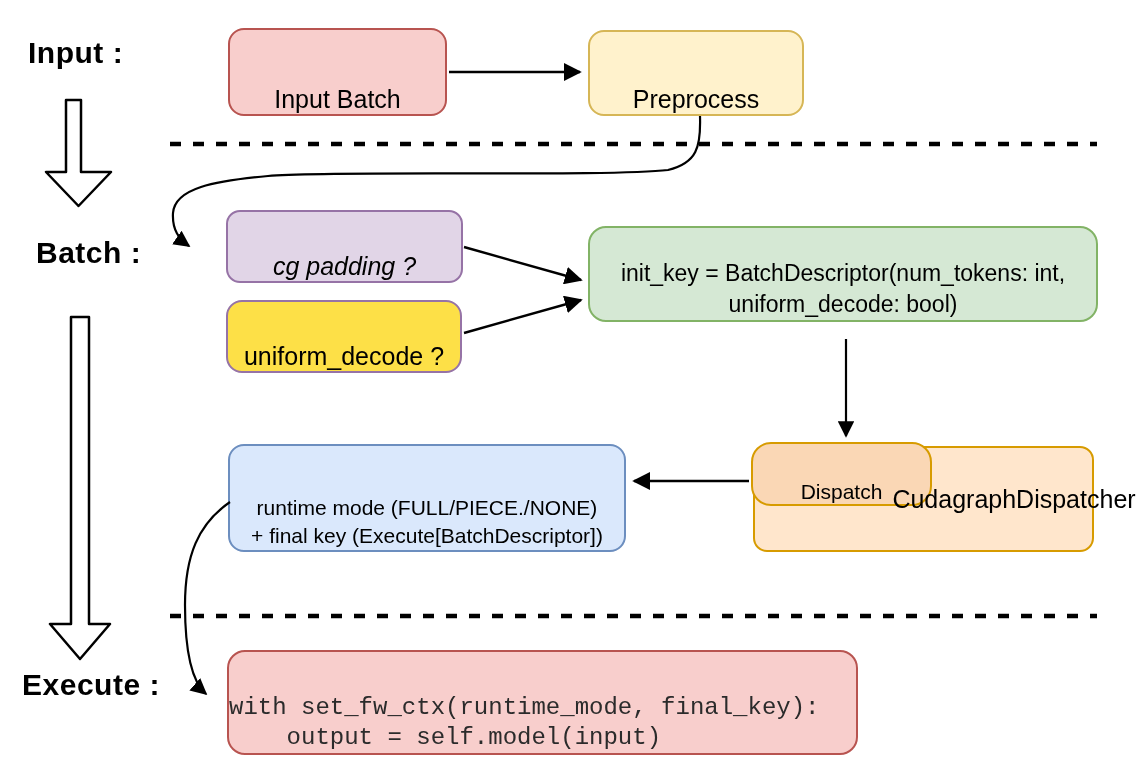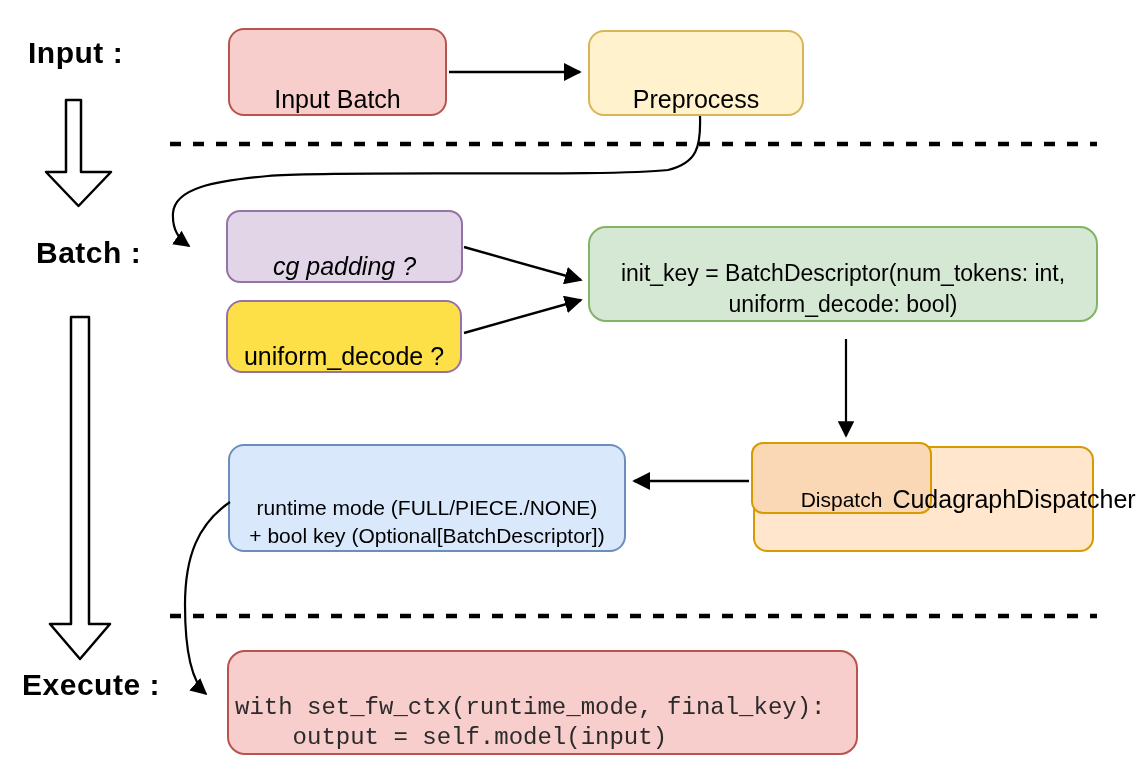--- a/index.html
+++ b/index.html
@@ -30,31 +30,31 @@
   #uniform-decode { left:226px; top:300px; width:236px; height:73px;
                     background:#fde047; border-color:#9673A6; border-radius:16px; font-size:25px; }
   #init-key       { left:588px; top:226px; width:510px; height:96px;
                     background:#D5E8D4; border-color:#82B366; border-radius:18px;
                     font-size:23px; line-height:31px; }
   #cudagraph-outer{ left:753px; top:446px; width:341px; height:106px;
                     background:#FFE6CC; border-color:#D79B00; border-radius:14px; z-index:1; }
   #cudagraph-label{ position:absolute; left:935px; top:446px; width:158px; height:106px;
                     display:flex; flex-direction:row; align-items:center; justify-content:center;
                     font-size:25px; line-height:34px; z-index:3; text-align:center; }
-  #dispatch       { left:751px; top:442px; width:181px; height:72px;
-                    background:#FAD7B5; border-color:#D79B00; border-radius:12px;
+  #dispatch       { left:751px; top:442px; width:181px; height:64px;
+                    background:#FAD7B5; border-color:#D79B00; border-radius:20px;
                     font-size:21px; z-index:2; }
   #runtime-mode   { left:228px; top:444px; width:398px; height:108px;
                     background:#DAE8FC; border-color:#6C8EBF; border-radius:16px;
                     font-size:21px; line-height:28px; }
   #execute-code   { left:227px; top:650px; width:631px; height:105px;
                     background:#F8CECC; border-color:#B85450; border-radius:18px;
                     font-family:"Liberation Mono","DejaVu Sans Mono",monospace;
                     font-size:24px; line-height:30px; color:#2b2b2b;
-                    align-items:flex-start; padding-left:6px; text-align:left; }
+                    align-items:flex-start; text-align:left; }
   .code-line { white-space:pre; }
 
   #connector-layer {
     position:absolute; left:0; top:0; width:1142px; height:770px;
     z-index:4; pointer-events:none;
   }
 </style>
 </head>
 <body>
 
@@ -90,21 +90,21 @@
     <span>Cudagraph</span>
     <span>Dispatcher</span>
   </div>
 
   <div class="box" id="dispatch">
     <span>Dispatch</span>
   </div>
 
   <div class="box" id="runtime-mode">
     <span>runtime mode (FULL/PIECE./NONE)</span>
-    <span>+ bool key (Optional[BatchDescriptor])</span>
+    <span>+ final key (Execute[BatchDescriptor])</span>
   </div>
 
   <div class="box" id="execute-code">
     <span class="code-line">with set_fw_ctx(runtime_mode, final_key):</span>
     <span class="code-line">    output = self.model(input)</span>
   </div>
 
   <svg id="connector-layer" viewBox="0 0 1142 770" xmlns="http://www.w3.org/2000/svg">
     <defs>
       <marker id="arrowhead" viewBox="0 0 10 10" refX="9" refY="5" markerWidth="7.5" markerHeight="7.5" orient="auto-start-reverse">

